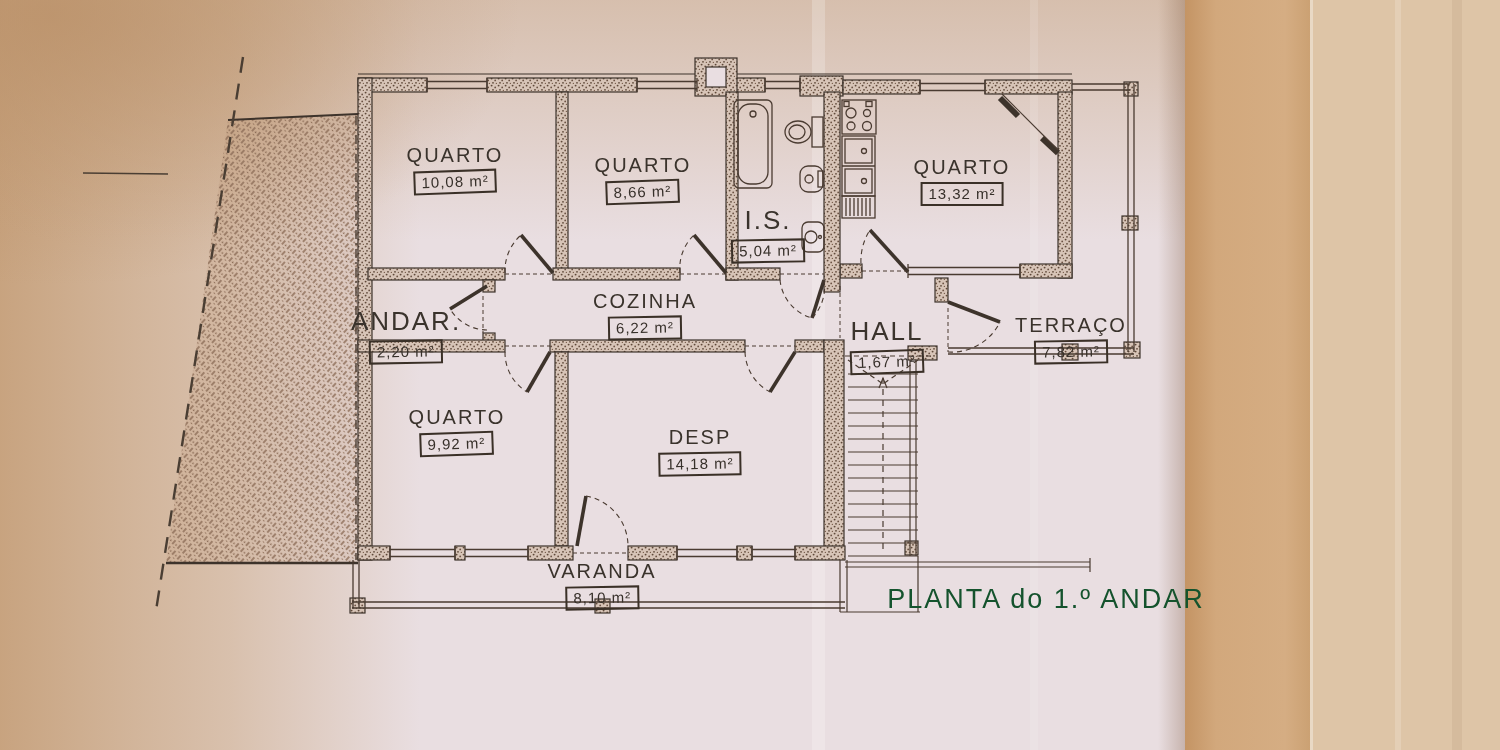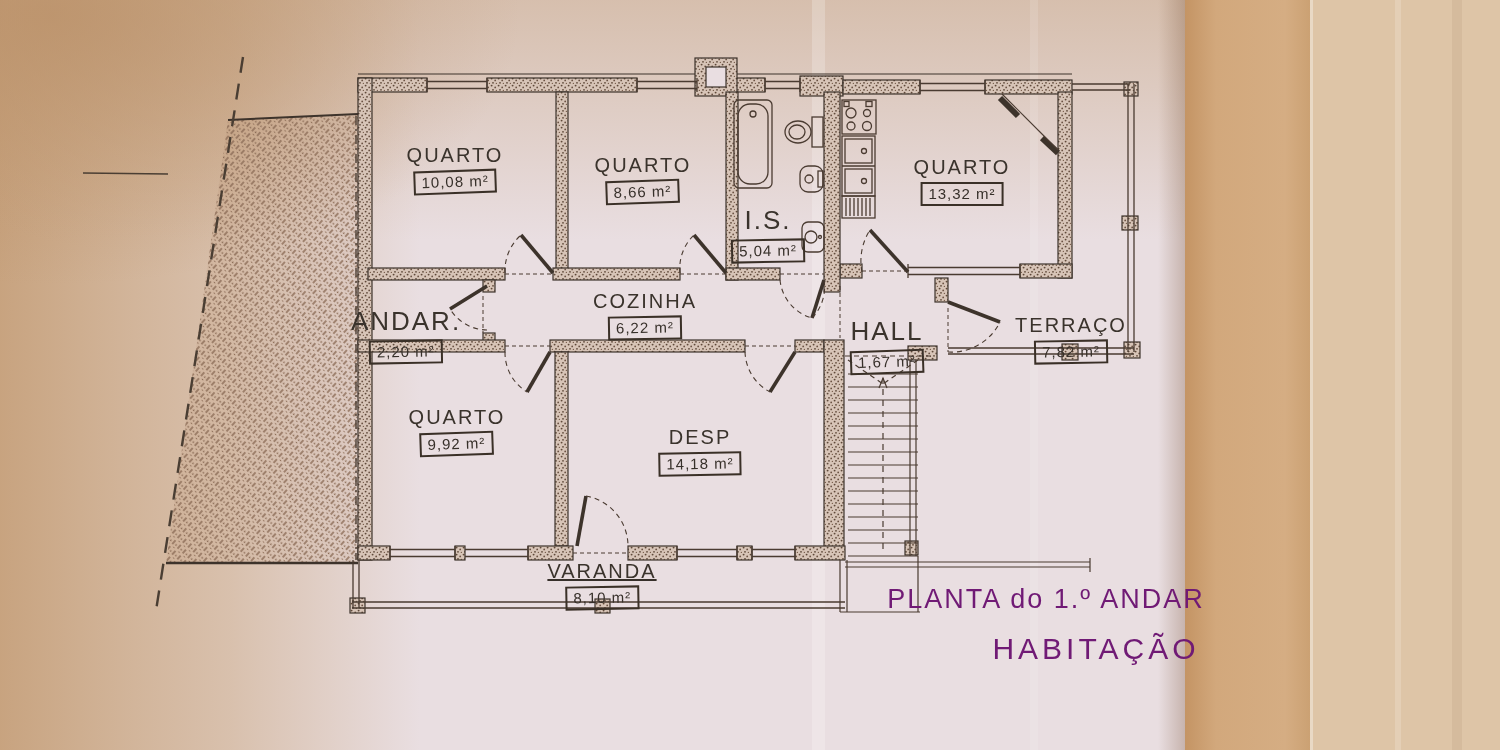--- a/index.html
+++ b/index.html
@@ -5,21 +5,21 @@
   html,body{margin:0;padding:0;background:#b9a27e;}
   #stage{position:relative;width:1500px;height:750px;overflow:hidden;
          font-family:"Liberation Sans","DejaVu Sans",sans-serif;}
   #stage svg{position:absolute;left:0;top:0;}
   .overlay{position:absolute;left:0;top:0;width:1324px;height:750px;pointer-events:none;}
   .room-label{position:absolute;transform:translateX(-50%);text-align:center;color:#37302a;}
   .room-name{font-size:20px;letter-spacing:2px;white-space:nowrap;color:#3a332c;}
   .room-name.small{font-size:26px;margin-top:20px;}
   .room-area{display:inline-block;margin-top:3px;border:2px solid #3a3027;padding:0 6px;
              font-size:15px;letter-spacing:1px;line-height:1.35;white-space:nowrap;color:#37302a;}
-  .title-line{position:absolute;transform:translateX(-50%);white-space:nowrap;color:#701a75;}
+  .title-line{position:absolute;transform:translateX(-50%);white-space:nowrap;color:#14532d;}
   #plan-title{font-size:27px;letter-spacing:2px;}
   #plan-subtitle{font-size:30px;letter-spacing:4px;}
 </style>
 </head>
 <body>
 
 <div id="stage">
 
 <svg width="1500" height="750" viewBox="0 0 1500 750">
   <defs>
@@ -302,22 +302,21 @@
   <div class="room-label" style="left:457px;top:406px;">
     <div class="room-name">QUARTO</div>
     <div class="room-area" style="transform:rotate(-2deg);">9,92 m²</div>
   </div>
 
   <div class="room-label" style="left:700px;top:426px;">
     <div class="room-name">DESP</div>
     <div class="room-area" style="transform:rotate(-1deg);">14,18 m²</div>
   </div>
 
-  <div class="room-label" style="left:602px;top:560px;text-decoration:underline;">
+  <div class="room-label" style="left:602px;top:560px;">
     <div class="room-name">VARANDA</div>
     <div class="room-area" style="transform:rotate(-1deg);">8,10 m²</div>
   </div>
 
   <div id="plan-title" class="title-line" style="left:1046px;top:584px;">PLANTA do 1.º ANDAR</div>
-  <div id="plan-subtitle" class="title-line" style="left:1096px;top:632px;">HABITAÇÃO</div>
 </div>
 
 </div>
 
 </body></html>

